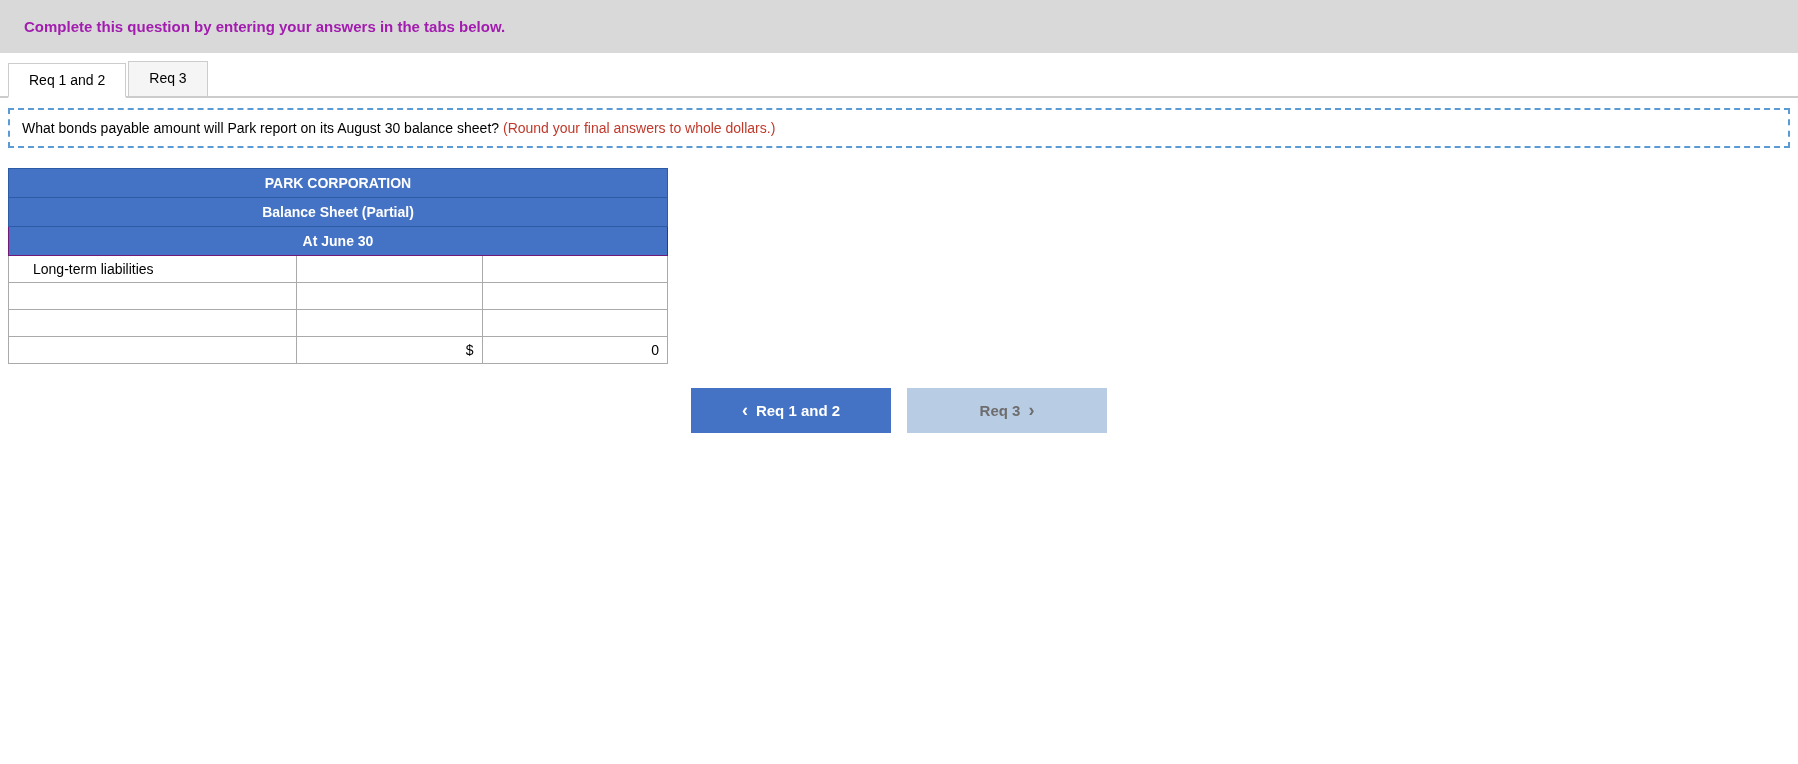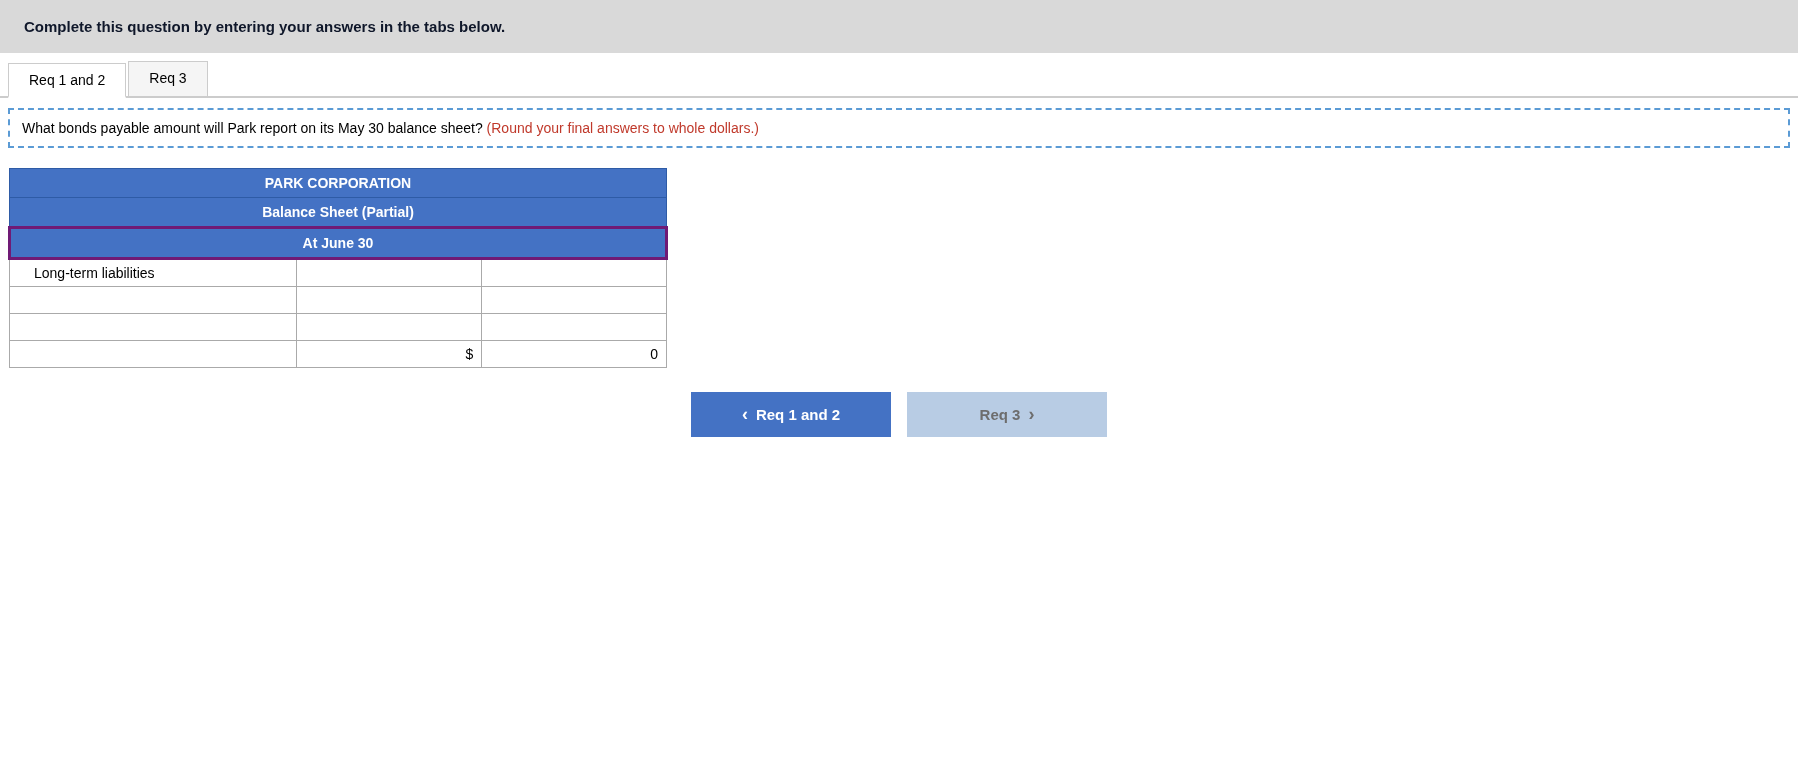--- a/index.html
+++ b/index.html
@@ -14,21 +14,21 @@
       background: #ffffff;
       width: 1798px;
       min-height: 764px;
     }
 
     .header-banner {
       background: #d9d9d9;
       padding: 18px 24px;
       font-weight: bold;
       font-size: 15px;
-      color: #0f172a;
+      color: #a21caf;
     }
 
     .tabs-container {
       display: flex;
       flex-direction: row;
       margin: 0;
       border-bottom: 2px solid #ccc;
       padding-left: 8px;
       padding-top: 8px;
     }
@@ -97,21 +97,21 @@
       padding: 6px 8px;
       border: 1px solid #2e5ba6;
     }
 
     .balance-table .date-row td {
       background: #4472c4;
       color: #ffffff;
       font-weight: bold;
       text-align: center;
       padding: 6px 8px;
-      border: 3px solid #701a75;
+      border: 1px solid #701a75;
     }
 
     .balance-table .data-row td {
       border: 1px solid #aaa;
       padding: 5px 24px;
       background: #ffffff;
     }
 
     .balance-table .data-row td.col1 {
       width: 280px;
@@ -211,21 +211,21 @@
 <div class="tabs-container">
   <div class="tab active">
     <span>Req 1 and 2</span>
   </div>
   <div class="tab">
     <span>Req 3</span>
   </div>
 </div>
 
 <div class="question-box">
-  <span>What bonds payable amount will Park report on its May 30 balance sheet?</span>
+  <span>What bonds payable amount will Park report on its August 30 balance sheet?</span>
   <span class="round-note">(Round your final answers to whole dollars.)</span>
 </div>
 
 <div class="table-section">
   <table class="balance-table">
     <tbody>
 
       <tr class="header-row">
         <td colspan="3">PARK CORPORATION</td>
       </tr>

